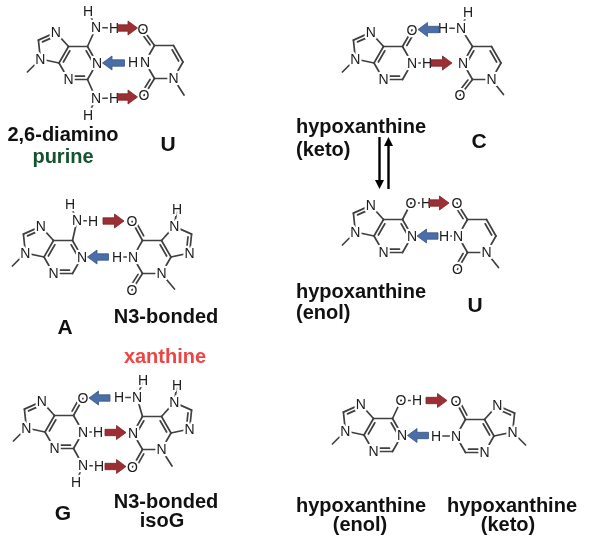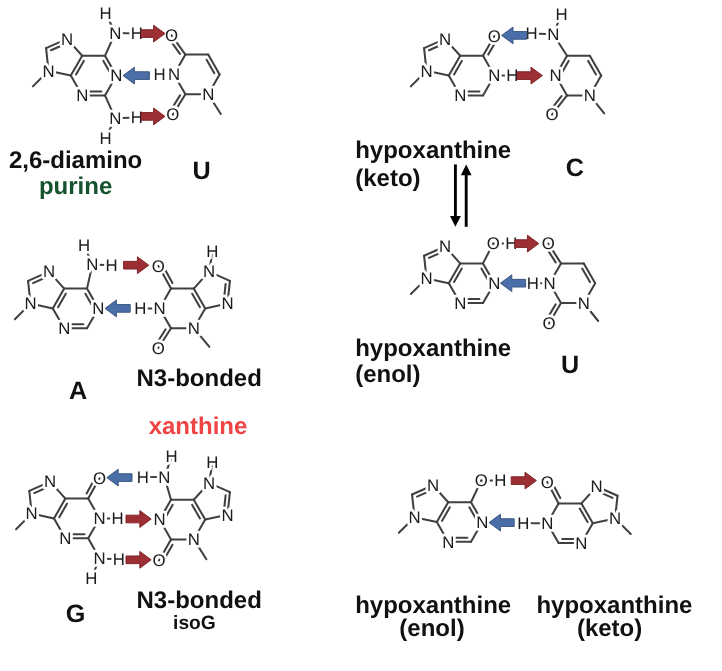--- a/index.html
+++ b/index.html
@@ -348,19 +348,19 @@
       <div class="fig-label left" style="left: 296px; top: 149px; font-size: 20px; color: rgb(17, 17, 17);">(keto)</div>
       <div class="fig-label center" style="left: 479px; top: 140px; font-size: 21px; color: rgb(17, 17, 17);">C</div>
       <div class="fig-label left" style="left: 296px; top: 291px; font-size: 20px; color: rgb(17, 17, 17);">hypoxanthine</div>
       <div class="fig-label left" style="left: 296px; top: 312px; font-size: 20px; color: rgb(17, 17, 17);">(enol)</div>
       <div class="fig-label center" style="left: 475px; top: 304px; font-size: 21px; color: rgb(17, 17, 17);">U</div>
       <div class="fig-label center" style="left: 65px; top: 326px; font-size: 21px; color: rgb(17, 17, 17);">A</div>
       <div class="fig-label center" style="left: 166px; top: 316px; font-size: 20px; color: rgb(17, 17, 17);">N3-bonded</div>
       <div class="fig-label center" style="left: 165px; top: 336px; font-size: 20px; color: #ef4444; margin-top: 20px;">xanthine</div>
       <div class="fig-label center" style="left: 63px; top: 512px; font-size: 21px; color: rgb(17, 17, 17);">G</div>
       <div class="fig-label center" style="left: 166px; top: 501px; font-size: 20px; color: rgb(17, 17, 17);">N3-bonded</div>
-      <div class="fig-label center" style="left: 162px; top: 520px; font-size: 16px; color: rgb(17, 17, 17);">isoG</div>
+      <div class="fig-label center" style="left: 162px; top: 520px; font-size: 20px; color: rgb(17, 17, 17);">isoG</div>
       <div class="fig-label center" style="left: 361px; top: 505px; font-size: 20px; color: rgb(17, 17, 17);">hypoxanthine</div>
       <div class="fig-label center" style="left: 360px; top: 524px; font-size: 20px; color: rgb(17, 17, 17);">(enol)</div>
       <div class="fig-label center" style="left: 512px; top: 505px; font-size: 20px; color: rgb(17, 17, 17);">hypoxanthine</div>
       <div class="fig-label center" style="left: 508px; top: 524px; font-size: 20px; color: rgb(17, 17, 17);">(keto)</div>
     </div>
 </div>
 
 </body></html>

